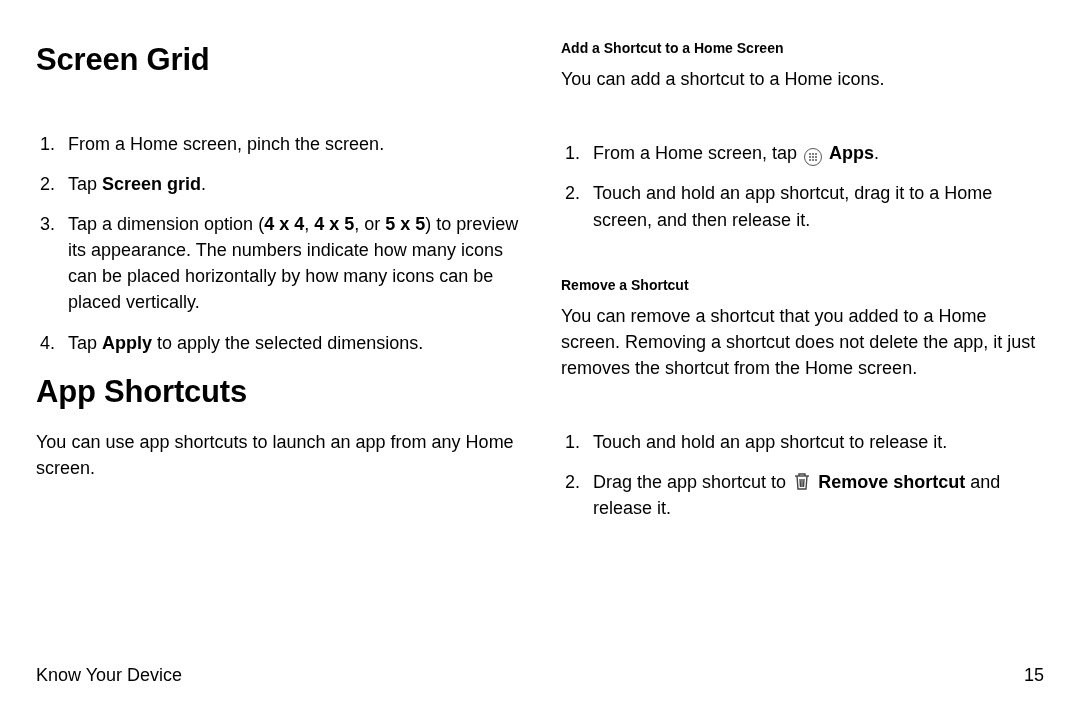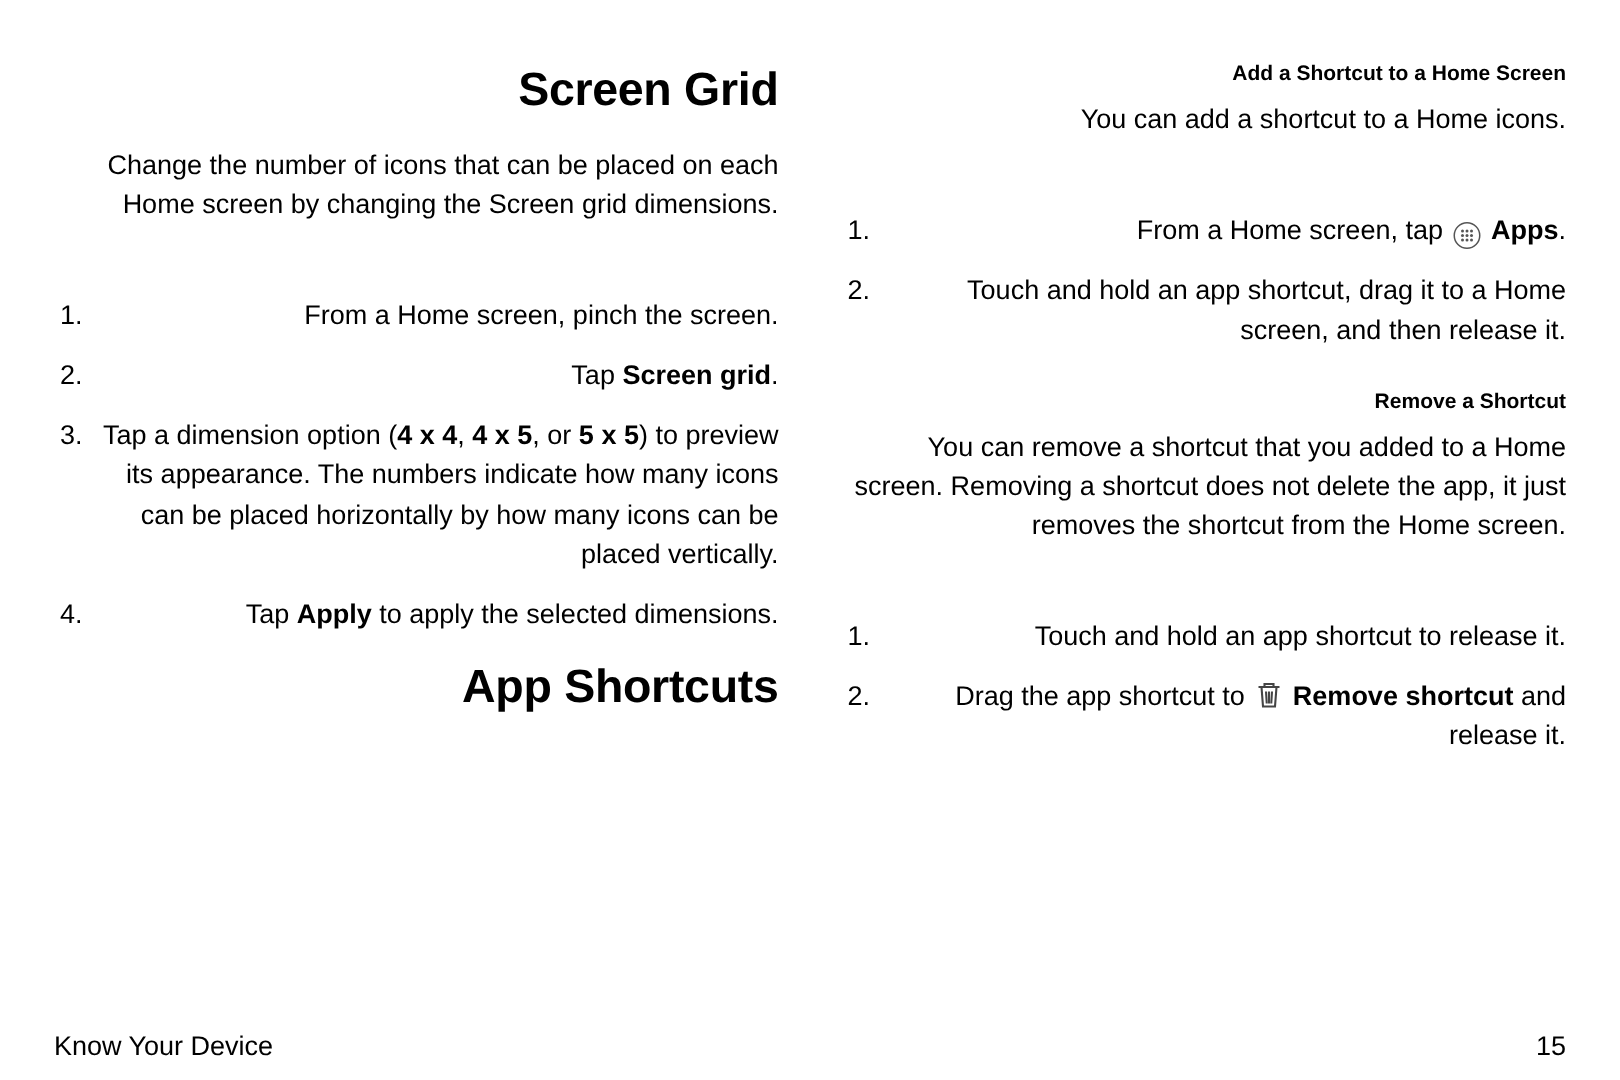--- a/index.html
+++ b/index.html
@@ -13,35 +13,34 @@
     position: relative;
     font-size: 18px;
     line-height: 1.45;
   }
   .columns {
     display: flex;
     gap: 42px;
   }
   .col {
     flex: 1;
-    text-align: right;
   }
   h1 {
     font-size: 31px;
     font-weight: 700;
     margin-bottom: 14px;
     letter-spacing: -0.2px;
   }
   h1.pad-top { }
   h2 {
     font-size: 14px;
     font-weight: 700;
     margin-bottom: 8px;
   }
-  h2.pad-top { margin-top: 24px; }
+  h2.pad-top { margin-top: 42px; }
   p {
     margin-bottom: 14px;
   }
   ol {
     list-style: none;
     counter-reset: item;
     margin-left: 0;
     margin-top: 48px;
   }
   ol li {
@@ -68,49 +67,49 @@
     margin: 0 2px;
   }
   .icon-apps svg { display: block; }
   .icon-trash {
     display: inline-flex;
     vertical-align: -3px;
     margin: 0 2px;
   }
   .footer {
     position: absolute;
-    bottom: 10px;
+    bottom: 32px;
     left: 36px;
     right: 36px;
     display: flex;
     justify-content: space-between;
     font-size: 18px;
   }
 </style>
 </head>
 <body>
 
 <div class="columns">
   <div class="col">
     <h1>Screen Grid</h1>
-    <p>Change the number of icons that can be placed on each Home screen by changing the Screen grid dimensions.</p>
     <ol>
       <li>From a Home screen, pinch the screen.</li>
       <li>
         <span>Tap </span><span class="bold">Screen grid</span><span>.</span>
       </li>
       <li>
         <span>Tap a dimension option (</span><span class="bold">4 x 4</span><span>, </span><span class="bold">4 x 5</span><span>, or </span><span class="bold">5 x 5</span><span>) to preview its appearance. The numbers indicate how many icons can be placed horizontally by how many icons can be placed vertically.</span>
       </li>
       <li>
         <span>Tap </span><span class="bold">Apply</span><span> to apply the selected dimensions.</span>
       </li>
     </ol>
 
     <h1 class="pad-top">App Shortcuts</h1>
+    <p>You can use app shortcuts to launch an app from any Home screen.</p>
   </div>
 
   <div class="col">
     <h2>Add a Shortcut to a Home Screen</h2>
     <p>You can add a shortcut to a Home icons.</p>
     <ol>
       <li>
         <span>From a Home screen, tap </span><span class="icon-apps">
           <svg width="10" height="10" viewBox="0 0 10 10">
             <circle cx="2" cy="2" r="1" fill="#555"></circle>

